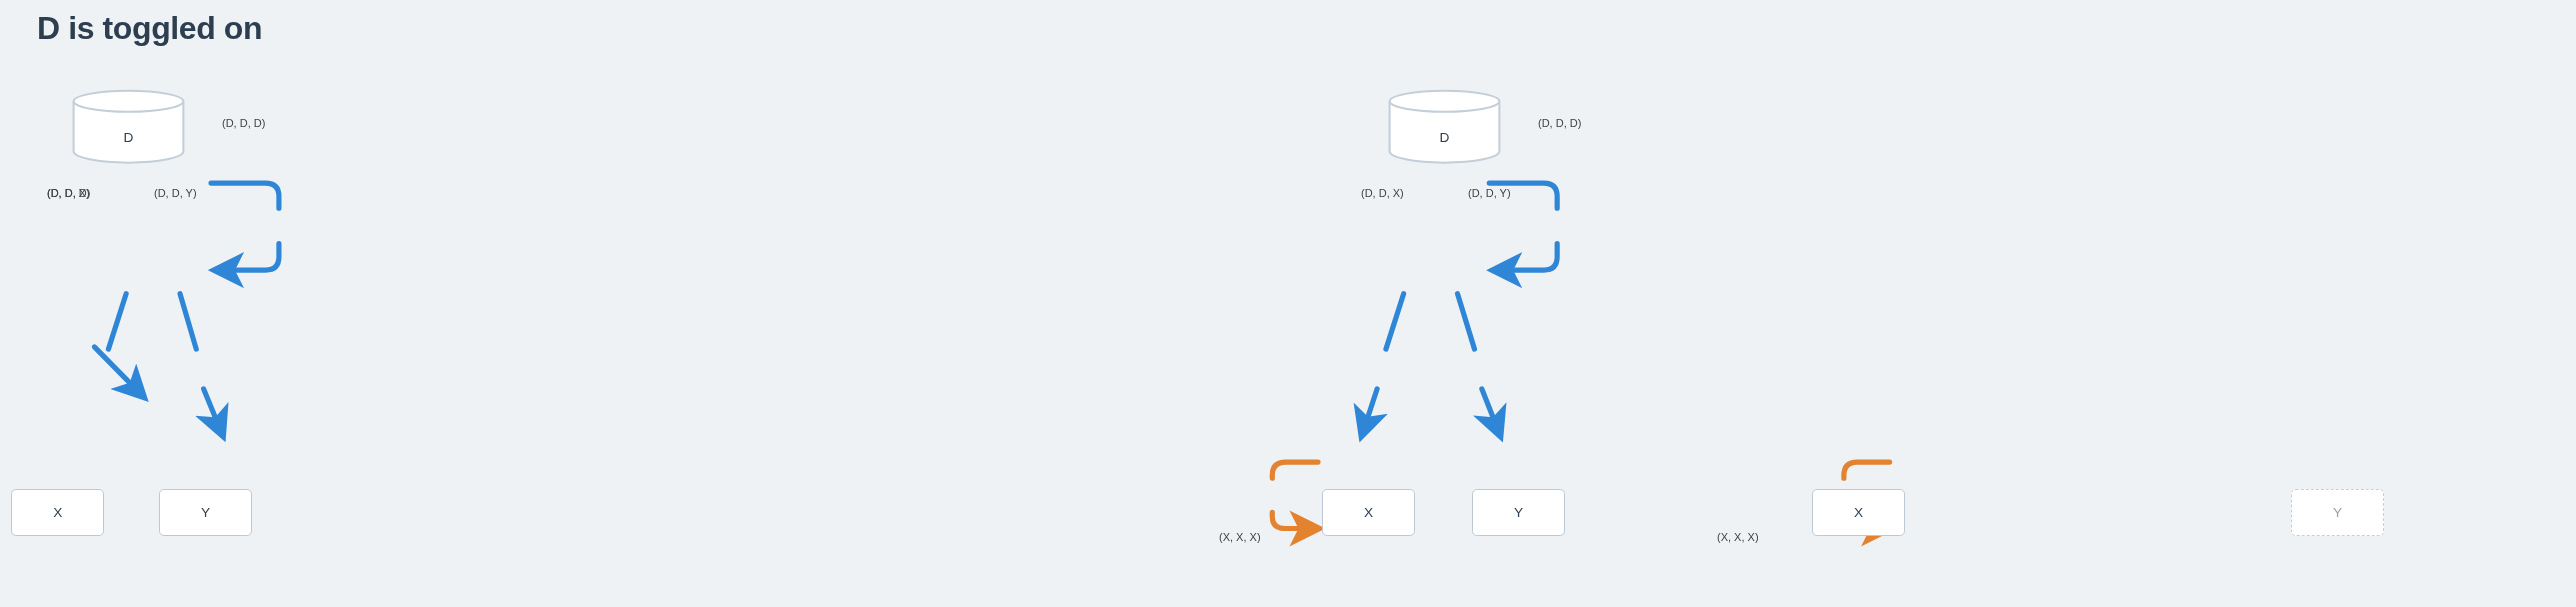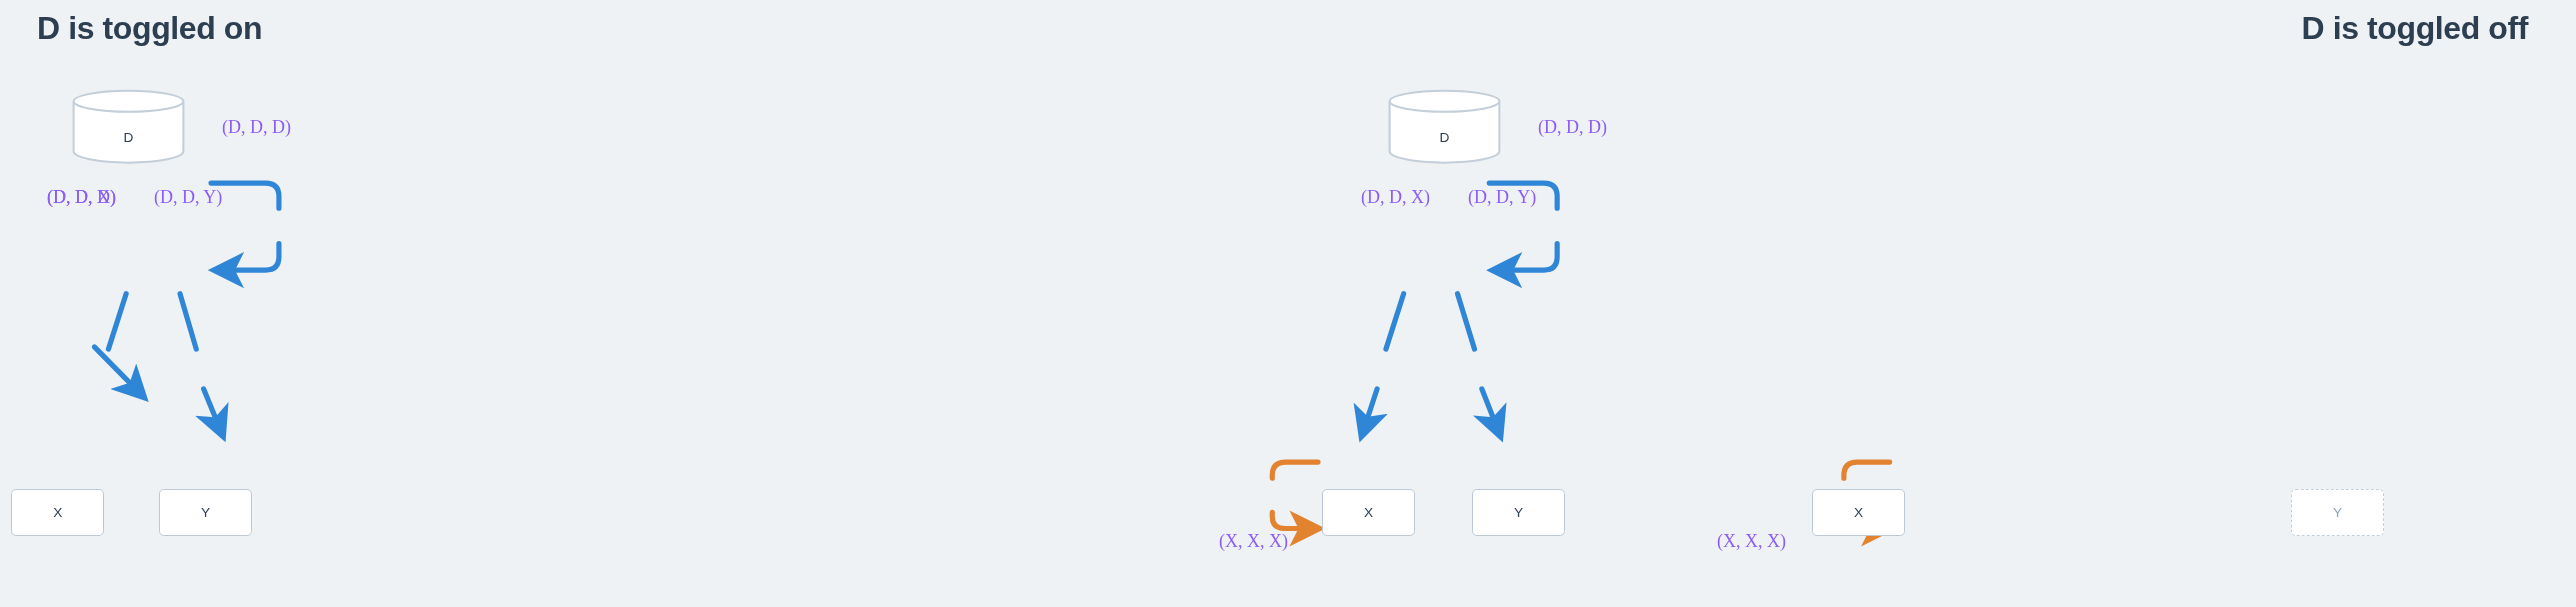--- a/index.html
+++ b/index.html
@@ -82,24 +82,23 @@
   .node-box.dim {
     border-style: dashed;
     border-color: #c3d0da;
     background: #ffffff;
   }
   .node-box.dim .node-label { color: #8fa3b3; }
 
   
   .edge-label {
     position: absolute;
-    font-size: 18px;
-    color: #8b5cf6;
+    font-size: 11px;
+    color: #404040;
     white-space: nowrap;
-    font-family: Liberation Serif, serif;
   }
 
   
   .edges {
     position: absolute;
     inset: 0;
     width: 100%;
     height: 100%;
     overflow: visible;
     pointer-events: none;
@@ -203,21 +202,20 @@
 
     <div class="node-box" style="left:463px; top:489px;">
       <span class="node-label">X</span>
     </div>
     <div class="node-box" style="left:613px; top:489px;">
       <span class="node-label">Y</span>
     </div>
   </div>
 
   <div class="panel" id="panel-2">
-    <div class="panel-title">D is toggled off</div>
 
     <svg class="edges" viewBox="0 0 1068 756">
       <defs>
         <marker id="arrow-orange-2" viewBox="0 0 12 12" refX="9" refY="6" markerWidth="7" markerHeight="7" orient="auto-start-reverse">
           <path d="M 0 0 L 12 6 L 0 12 L 3 6 z" fill="#e3822f"></path>
         </marker>
       </defs>
       <g>
         <path d="M 1106 626 L 1062 626 Q 1044 626 1044 644 L 1044 648" fill="none" stroke="#e3822f" stroke-width="7" stroke-linecap="round" transform="translate(-920,0)"></path>
         <path d="M 1044 694 L 1044 700 Q 1044 716 1062 716 L 1104 716" fill="none" stroke="#e3822f" stroke-width="7" stroke-linecap="round" marker-end="url(#arrow-orange-2)" transform="translate(-920,0)"></path>

